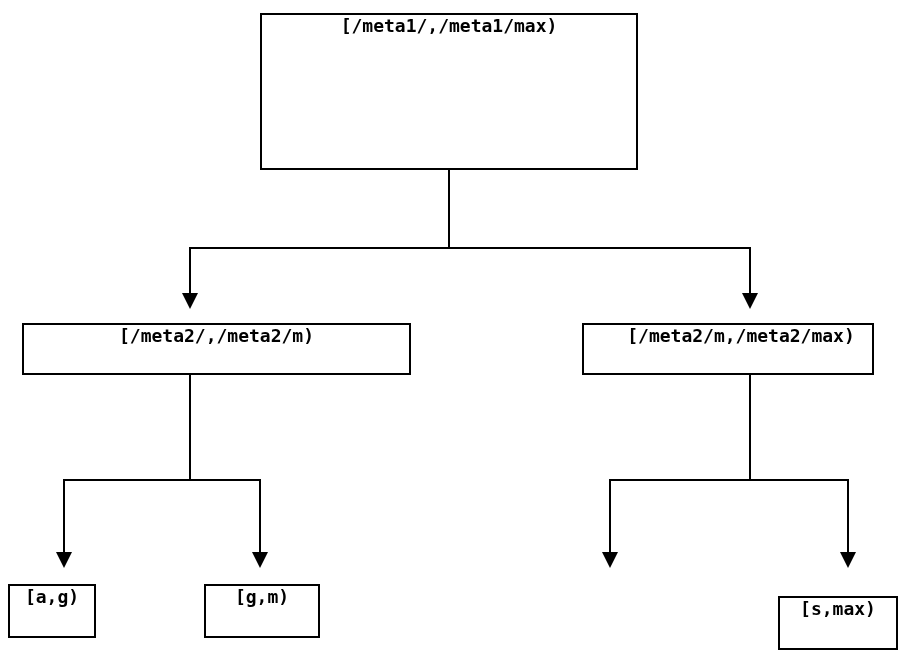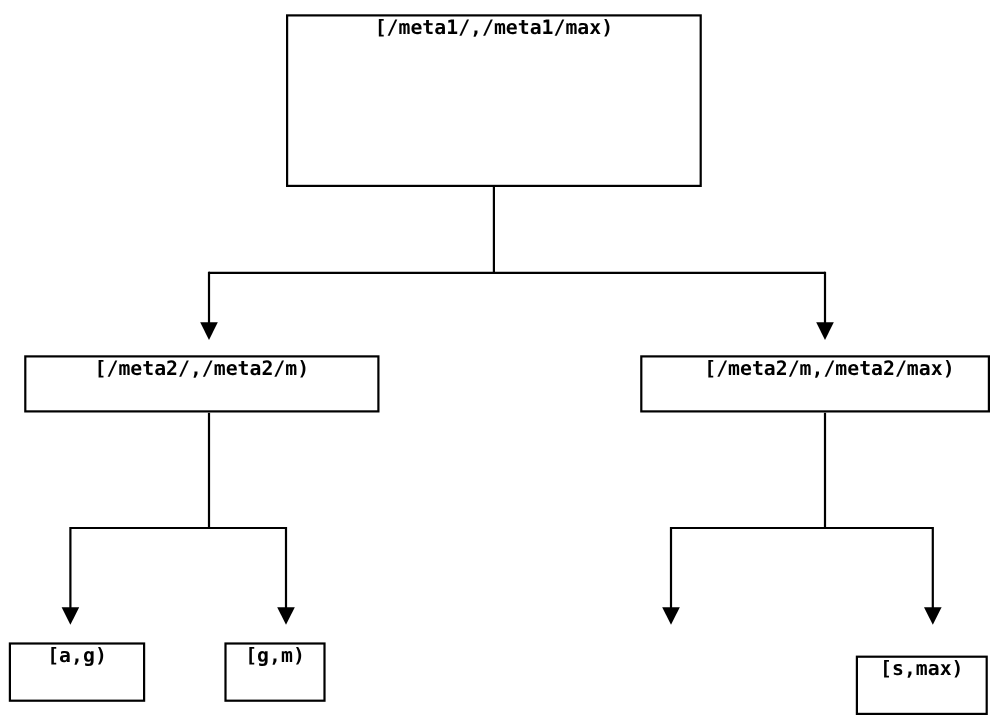--- a/index.html
+++ b/index.html
@@ -29,24 +29,24 @@
     background: #ffffff;
     display: flex;
     align-items: flex-start;
     justify-content: center;
     font-size: 18px;
     font-weight: bold;
     color: #000000;
     white-space: nowrap;
   }
   .node-root      { left: 260px; top: 13px;  width: 378px; height: 157px; }
-  .node-mid-left  { left: 22px;  top: 323px; width: 323px; height: 52px; }
-  .node-mid-right { left: 582px; top: 323px; width: 318px; height: 52px; padding-left: 26px; }
-  .node-leaf-ag   { left: 8px;   top: 584px; width: 124px; height: 54px; }
-  .node-leaf-gm   { left: 204px; top: 584px; width: 92px; height: 54px; }
+  .node-mid-left  { left: 22px;  top: 323px; width: 389px; height: 52px; }
+  .node-mid-right { left: 582px; top: 323px; width: 292px; height: 52px; padding-left: 26px; }
+  .node-leaf-ag   { left: 8px;   top: 584px; width: 88px; height: 54px; }
+  .node-leaf-gm   { left: 204px; top: 584px; width: 116px; height: 54px; }
   .node-leaf-ms   { left: 553px; top: 584px; width: 100px; height: 54px; }
   .node-leaf-smax { left: 778px; top: 584px; width: 120px; height: 54px; margin-top: 12px; }
   .edge {
     stroke: #000000;
     stroke-width: 2;
     fill: none;
   }
   .arrowhead {
     fill: #000000;
     stroke: none;

